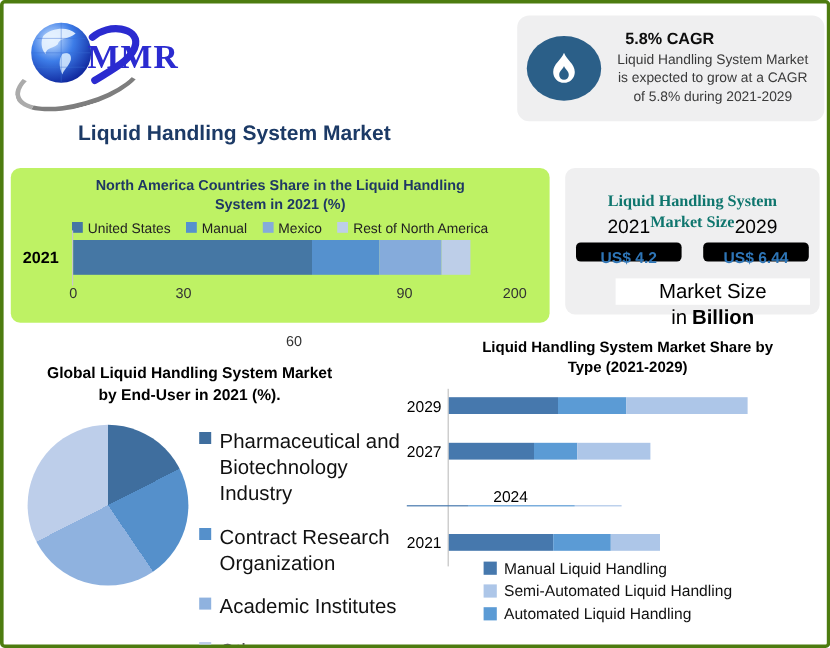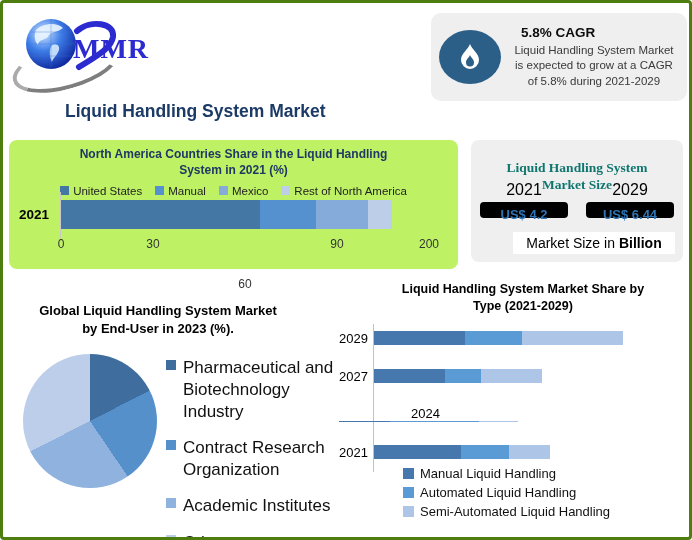--- a/index.html
+++ b/index.html
@@ -45,21 +45,21 @@
   
   #ms-panel{position:absolute;left:468px;top:137px;width:212px;height:122px;background:#efeff0;border-radius:8px;}
   #ms-title{padding-top:8px;width:180px;margin:12px auto;text-align:center;font-weight:bold;font-size:13.5px;
             color:#0f766e;line-height:1.25;font-family:Liberation Serif, serif;}
   #ms-years{position:absolute;top:41px;left:0;right:0;display:flex;}
   #ms-years span{width:50%;text-align:center;font-size:16px;color:#000;}
   #ms-values{position:absolute;top:62px;left:0;right:0;display:flex;justify-content:space-between;padding:0 9px;}
   .ms-box{background:#000000;border-radius:4px;width:88px;height:16px;line-height:25px;text-align:center;
           font-weight:bold;font-size:13px;color:#2e75b6;}
   #ms-note{position:absolute;top:92px;left:42px;width:162px;height:22px;background:#fff;text-align:center;
-           line-height:22px;font-size:14px;color:#000;}
+           line-height:22px;font-size:17px;color:#000;}
   #ms-note b{margin-left:4px;}
 
   
   #pie-title{position:absolute;left:30px;top:299px;width:250px;text-align:center;font-size:13px;
              font-weight:bold;color:#000;line-height:1.35;}
   #pie{position:absolute;left:20px;top:351px;width:134px;height:134px;border-radius:50%;}
   #pie-legend{position:absolute;left:163px;top:354px;width:182px;}
   .pl-item{display:flex;margin-bottom:14px;font-size:17px;color:#111;line-height:1.3;}
   .pl-item .swatch{flex:0 0 10px;height:10px;margin-top:3px;margin-right:7px;}
   .pl-item.others{margin-top:12px;}
@@ -152,21 +152,21 @@
     </div>
     <div id="ms-values">
       <div class="ms-box">US$ 4.2</div>
       <div class="ms-box">US$ 6.44</div>
     </div>
     <div id="ms-note">
       <span>Market Size in</span><b>Billion</b>
     </div>
   </div>
 
-  <div id="pie-title">Global Liquid Handling System Market by End-User in 2023 (%).</div>
+  <div id="pie-title">Global Liquid Handling System Market by End-User in 2021 (%).</div>
   <div id="pie" style="background: conic-gradient(rgb(63, 110, 158) 0%, rgb(63, 110, 158) 17.5%, rgb(85, 144, 203) 17.5%, rgb(85, 144, 203) 40.5%, rgb(143, 178, 223) 40.5%, rgb(143, 178, 223) 67.5%, rgb(189, 206, 234) 67.5%, rgb(189, 206, 234) 100%);"></div>
   <div id="pie-legend">
       <div class="pl-item">
         <span class="swatch" style="background: rgb(63, 110, 158);"></span>
         <span>Pharmaceutical and Biotechnology Industry</span>
       </div>
       <div class="pl-item">
         <span class="swatch" style="background: rgb(85, 144, 203);"></span>
         <span>Contract Research Organization</span>
       </div>
@@ -215,22 +215,22 @@
           <div class="seg" style="width: 41.492px; background: rgb(173, 198, 232);"></div>
         </div>
       </div>
     </div>
   <div id="type-legend">
       <div class="tl-item">
         <span class="swatch" style="background: rgb(70, 120, 173);"></span>
         <span>Manual Liquid Handling</span>
       </div>
       <div class="tl-item">
+        <span class="swatch" style="background: rgb(173, 198, 232);"></span>
+        <span>Semi-Automated Liquid Handling</span>
+      </div>
+      <div class="tl-item">
         <span class="swatch" style="background: rgb(91, 155, 213);"></span>
         <span>Automated Liquid Handling</span>
       </div>
-      <div class="tl-item">
-        <span class="swatch" style="background: rgb(173, 198, 232);"></span>
-        <span>Semi-Automated Liquid Handling</span>
-      </div>
     </div>
 
 </div>
 
 </body></html>

